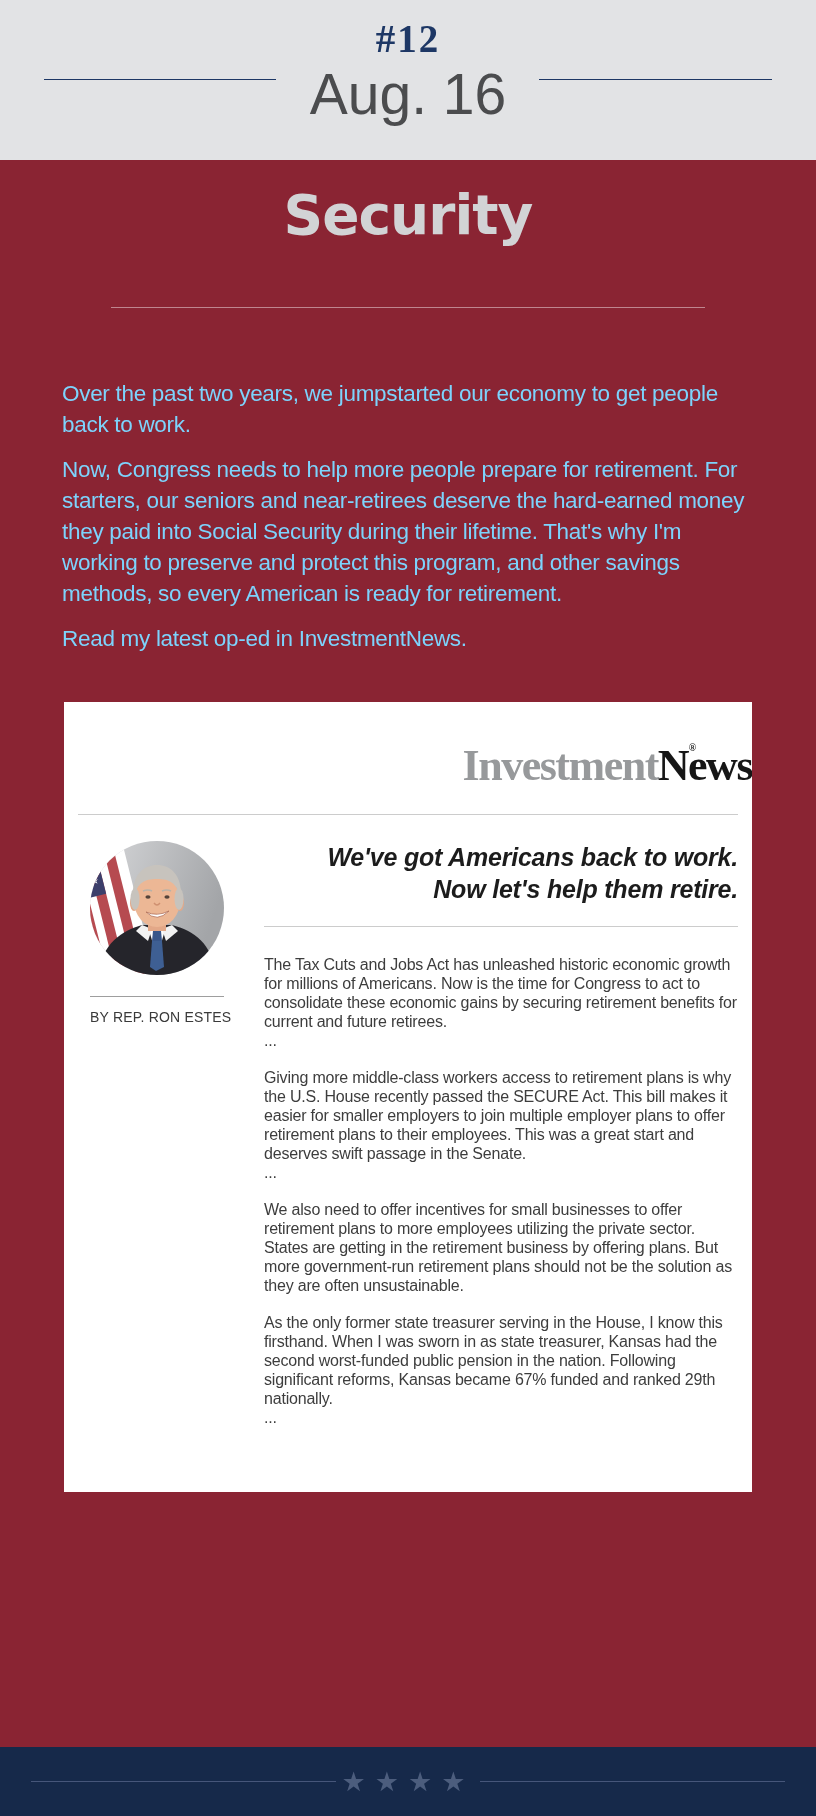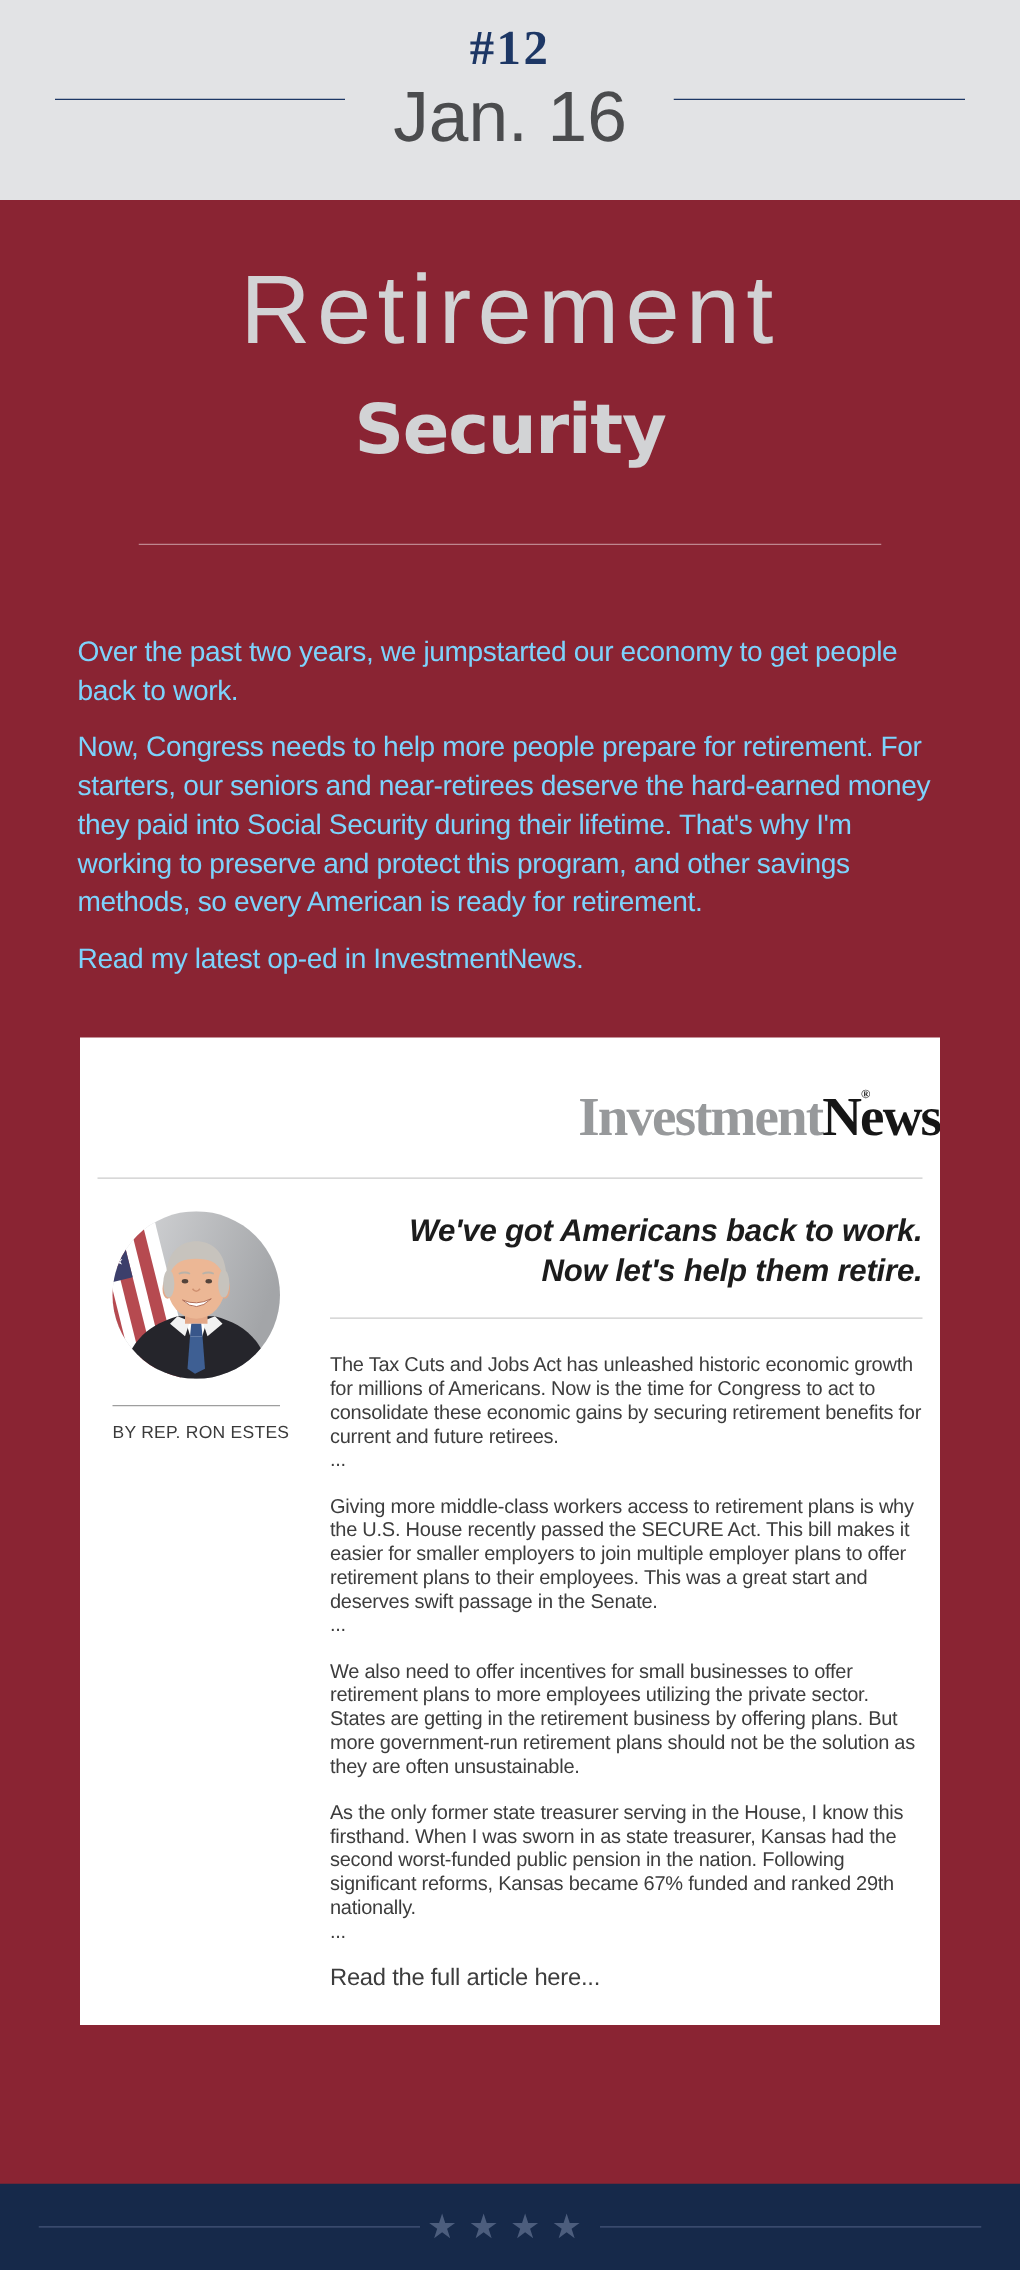--- a/index.html
+++ b/index.html
@@ -110,26 +110,25 @@
 </style>
 </head>
 <body>
 
 <div class="page">
 
   <header class="masthead">
     <div class="issue-number">#12</div>
     <div class="masthead-rule left"></div>
     <div class="masthead-rule right"></div>
-    <div class="issue-date">Jan. 16</div>
+    <div class="issue-date">Aug. 16</div>
   </header>
 
   <section class="hero">
     <h1 class="hero-title">
-      <span class="line1">Retirement</span>
       <span class="line2">Security</span>
     </h1>
     <div class="hero-divider"></div>
 
     <div class="intro">
       <p>Over the past two years, we jumpstarted our economy to get people back to work.</p>
       <p>Now, Congress needs to help more people prepare for retirement. For starters, our seniors and near-retirees deserve the hard-earned money they paid into Social Security during their lifetime. That's why I'm working to preserve and protect this program, and other savings methods, so every American is ready for retirement.</p>
       <p>Read my latest op-ed in InvestmentNews.</p>
     </div>
 
@@ -204,21 +203,20 @@
           </h2>
           <div class="headline-divider"></div>
 
           <p class="para first">The Tax Cuts and Jobs Act has unleashed historic economic growth for millions of Americans. Now is the time for Congress to act to consolidate these economic gains by securing retirement benefits for current and future retirees.</p>
           <p class="ellipsis">...</p>
           <p class="para">Giving more middle-class workers access to retirement plans is why the U.S. House recently passed the SECURE Act. This bill makes it easier for smaller employers to join multiple employer plans to offer retirement plans to their employees. This was a great start and deserves swift passage in the Senate.</p>
           <p class="ellipsis">...</p>
           <p class="para">We also need to offer incentives for small businesses to offer retirement plans to more employees utilizing the private sector. States are getting in the retirement business by offering plans. But more government-run retirement plans should not be the solution as they are often unsustainable.</p>
           <p class="para">As the only former state treasurer serving in the House, I know this firsthand. When I was sworn in as state treasurer, Kansas had the second worst-funded public pension in the nation. Following significant reforms, Kansas became 67% funded and ranked 29th nationally.</p>
           <p class="ellipsis">...</p>
-          <p class="read-more">Read the full article here...</p>
         </article>
 
       </div>
     </div>
   </section>
 
   <footer class="footer">
     <div class="f-line"></div>
     <div class="f-stars"><span>★</span><span>★</span><span>★</span><span>★</span></div>
     <div class="f-line"></div>

